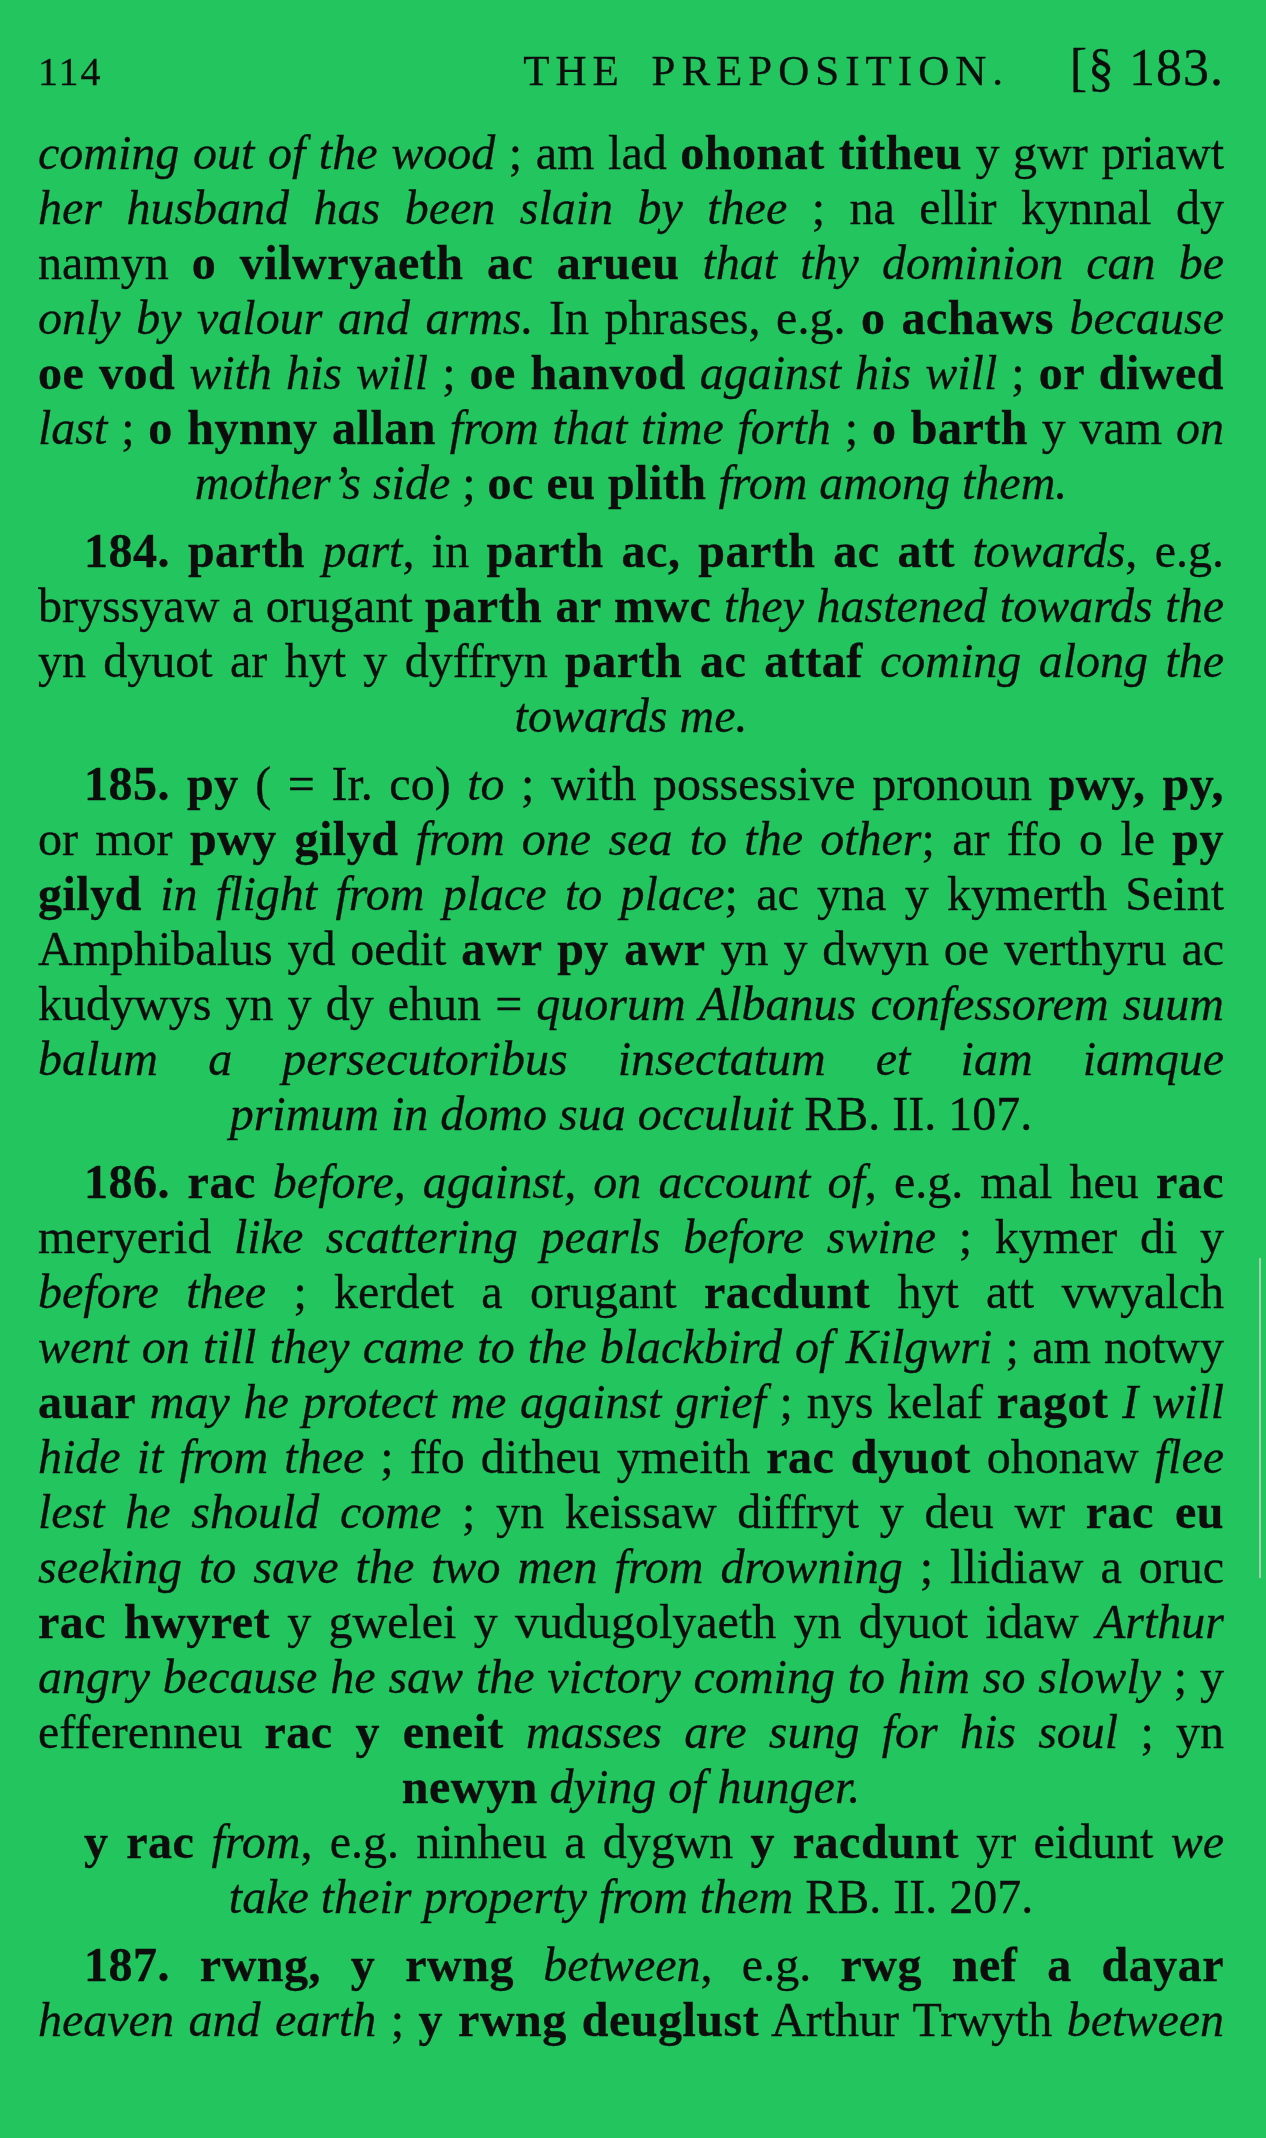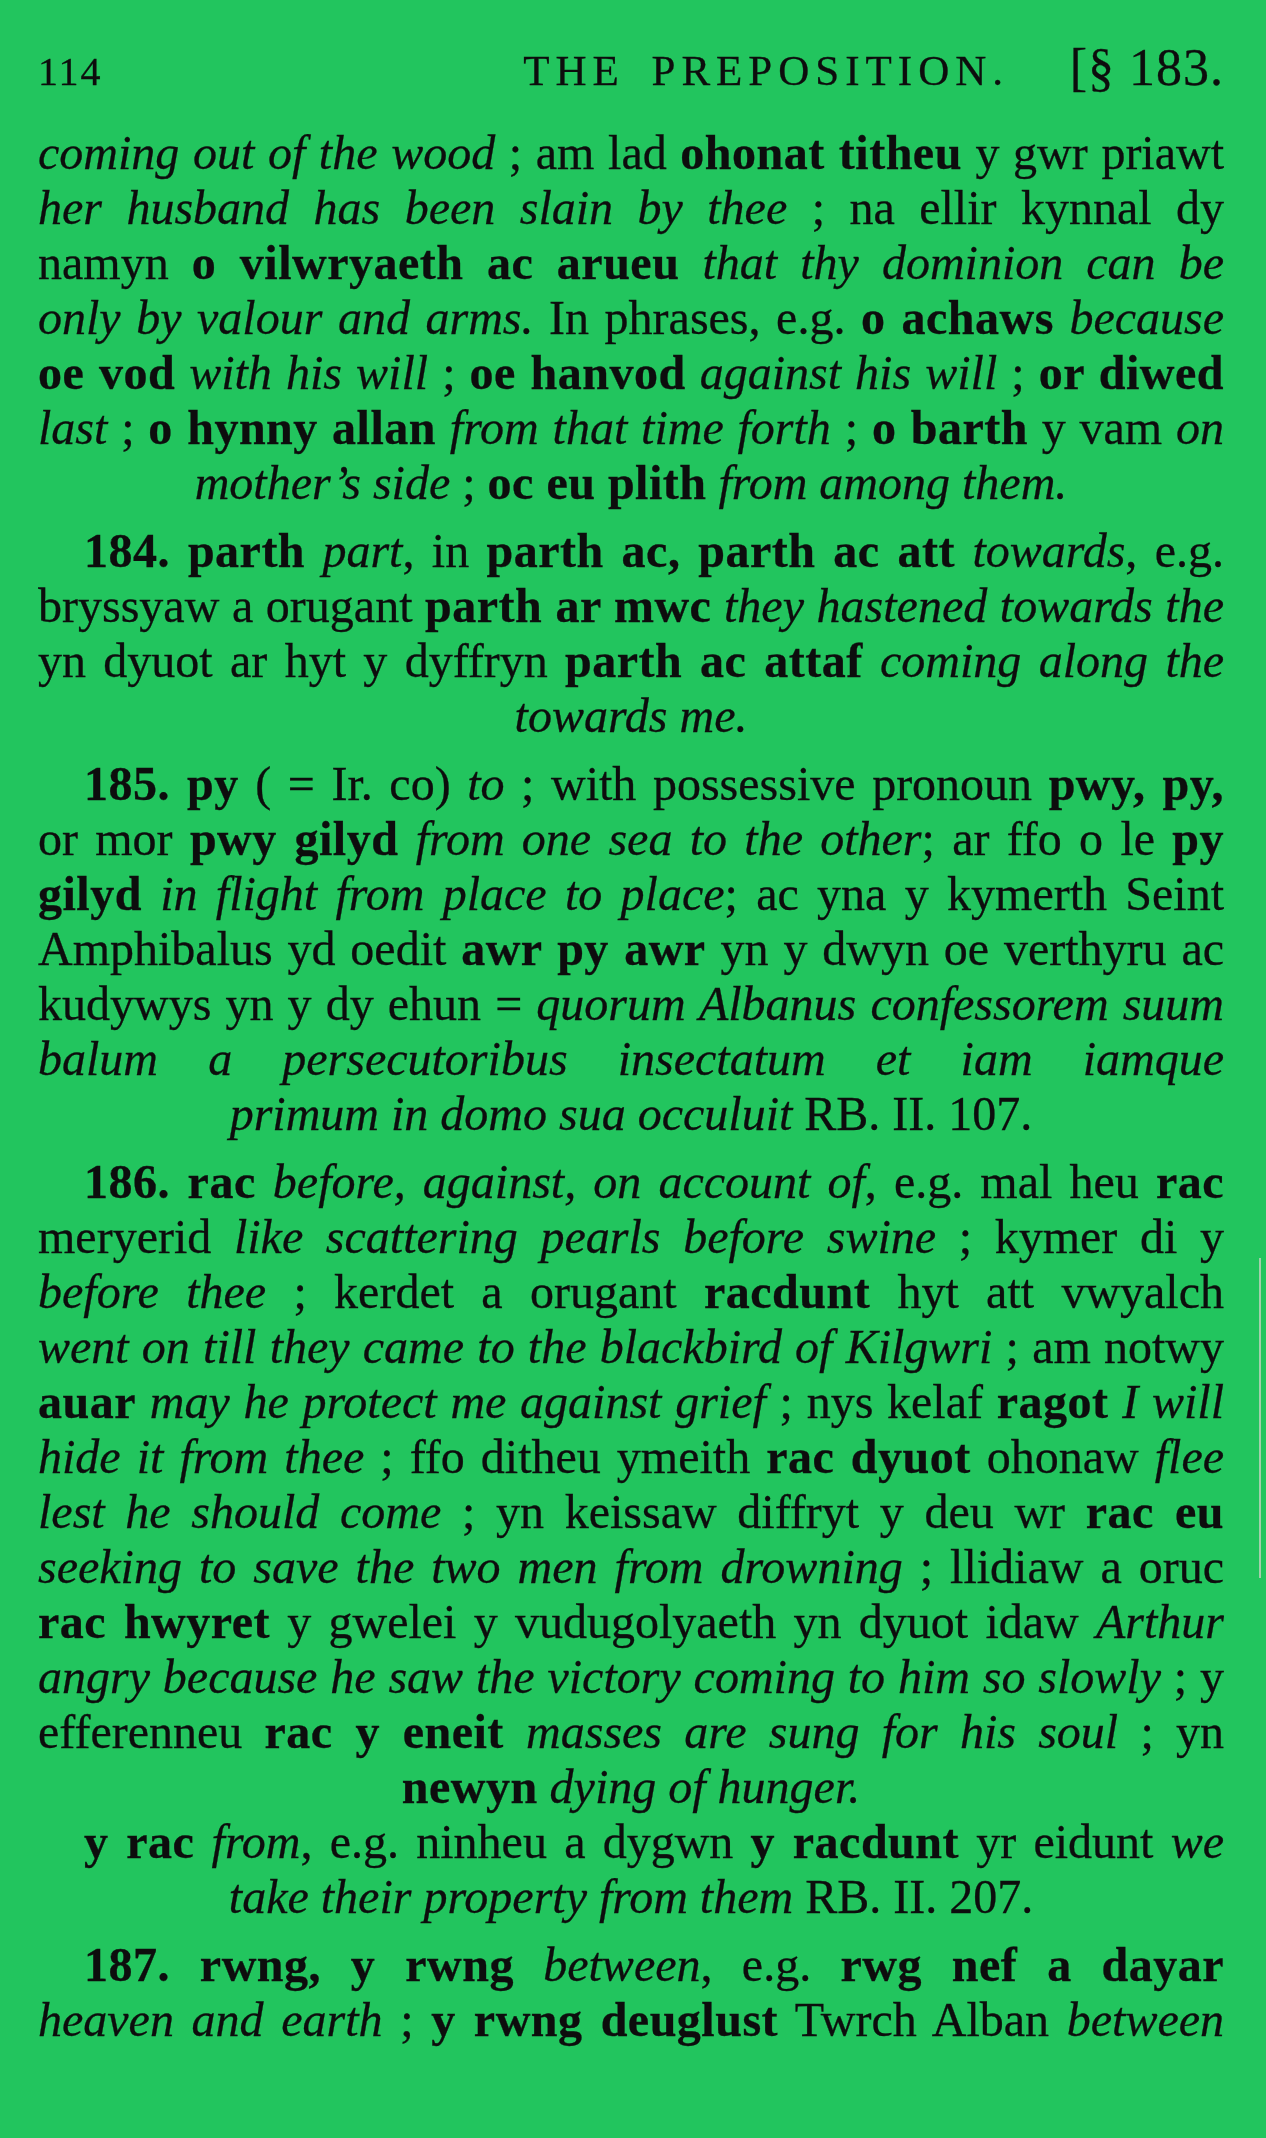--- a/index.html
+++ b/index.html
@@ -130,19 +130,19 @@
         <div class="line just"><span class="s-i">angry because he saw the victory coming to him so slowly</span><span class="s-r"> ; y kenir</span></div>
         <div class="line just"><span class="s-r">efferenneu </span><span class="s-b">rac y eneit</span><span class="s-i"> masses are sung for his soul</span><span class="s-r"> ; yn aballu </span><span class="s-b">rac</span></div>
         <div class="line"><span class="s-b">newyn</span><span class="s-i"> dying of hunger.</span></div>
       </div>
       <div class="para">
         <div class="line just first"><span class="s-b">y rac</span><span class="s-i"> from</span><span class="s-r">, e.g. ninheu a dygwn </span><span class="s-b">y racdunt</span><span class="s-r"> yr eidunt </span><span class="s-i">we will</span></div>
         <div class="line"><span class="s-i">take their property from them</span><span class="s-r"> RB. II. 207.</span></div>
       </div>
       <div class="para gap">
         <div class="line just first"><span class="s-b">187. rwng, y rwng</span><span class="s-i"> between</span><span class="s-r">, e.g. </span><span class="s-b">rwg nef a dayar</span><span class="s-i"> between</span></div>
-        <div class="line just"><span class="s-i">heaven and earth</span><span class="s-r"> ; </span><span class="s-b">y rwng deuglust</span><span class="s-r"> Twrch Alban </span><span class="s-i">between the</span></div>
+        <div class="line just"><span class="s-i">heaven and earth</span><span class="s-r"> ; </span><span class="s-b">y rwng deuglust</span><span class="s-r"> Arthur Trwyth </span><span class="s-i">between the</span></div>
       </div>
     </div>
 
   <div class="scan-artifact"></div>
 
 </div>
 
 </body></html>

